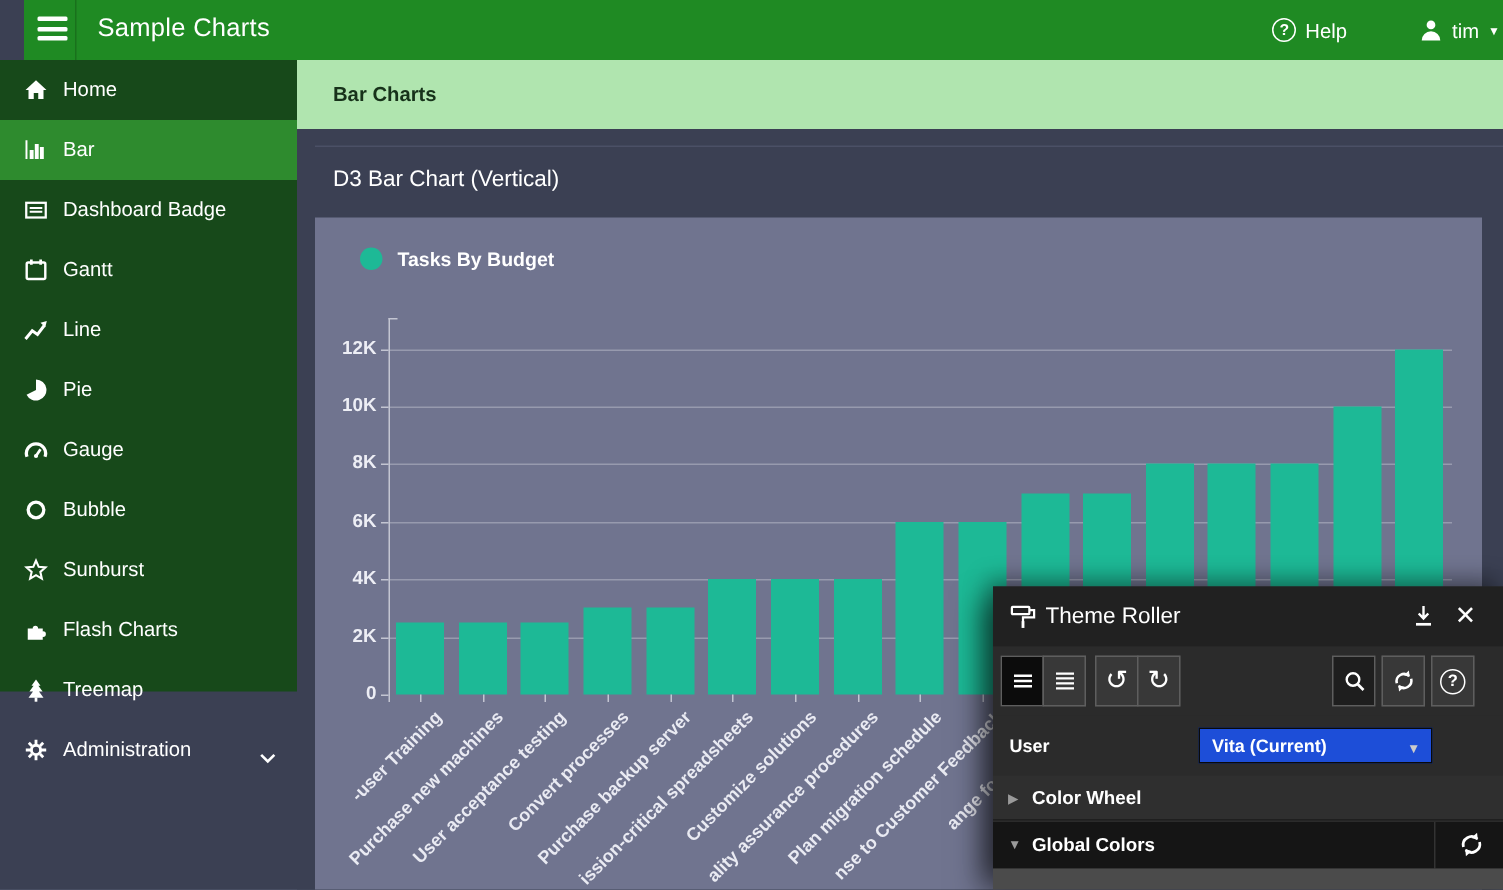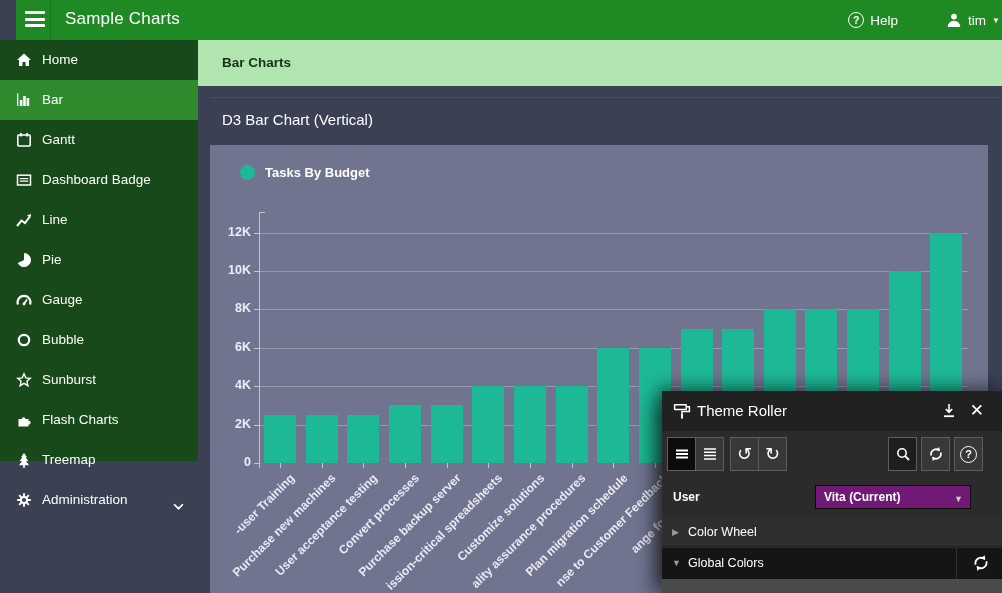--- a/index.html
+++ b/index.html
@@ -63,29 +63,29 @@
   #tr-toolbar { position:absolute; left:0; top:40px; width:100%; height:46px; background:#2b2b2b; }
   .tbtn { position:absolute; top:6px; width:29px; height:34px; background:#383838; border:1px solid #5e5e5e;
     display:flex; align-items:center; justify-content:center; cursor:pointer; color:#fff; }
   .tbtn.active { background:#0c0c0c; }
   .tbtn.dark { background:#1e1e1e; }
   .tbtn .uni { font-family:"DejaVu Sans", sans-serif; font-size:18px; line-height:1; }
   .helpq { width:17px; height:17px; border:1.6px solid #fff; border-radius:50%; font-size:11px; font-weight:700;
     display:flex; align-items:center; justify-content:center; }
   #tr-style-row { position:absolute; left:0; top:86px; width:100%; height:40px; background:#2b2b2b; }
   #tr-style-label { position:absolute; left:11px; top:13px; font-size:12px; font-weight:700; }
-  #tr-select { position:absolute; left:153px; top:8px; width:156px; height:24px; background:#701a75;
+  #tr-select { position:absolute; left:137px; top:8px; width:156px; height:24px; background:#1d4ed8;
     border:1px solid #0a0a0a; cursor:pointer; }
   #tr-select .val { position:absolute; left:8px; top:4px; font-size:12px; font-weight:700; color:#fff; }
   #tr-select .caret { position:absolute; right:7px; top:7px; font-size:9px; color:#ccc; }
   .acc-row { position:absolute; left:0; width:100%; cursor:pointer; }
   #acc-colorwheel { top:126px; height:30px; background:#2f2f2f; border-bottom:1px solid #1f1f1f; }
   #acc-global { top:157px; height:31px; background:#151515; }
   .acc-row .tri { position:absolute; left:10px; top:10px; font-size:9px; color:#9a9a9a; }
-  .acc-row .alab { position:absolute; left:26px; top:8px; font-size:12.5px; font-weight:400; color:#fff; }
+  .acc-row .alab { position:absolute; left:26px; top:8px; font-size:12.5px; font-weight:700; color:#fff; }
   #acc-global .cell-div { position:absolute; right:45px; top:0; width:1px; height:100%; background:#333; }
   #acc-global .sync { position:absolute; right:12px; top:6px; }
   #tr-bottom { position:absolute; left:0; top:188px; width:100%; height:14px; background:#4b4b4b; }
 </style>
 </head>
 <body>
 
 <div id="header">
   <div id="hamburger">
       <span></span>
@@ -126,35 +126,35 @@
           <rect x="3.8" y="8" width="2.6" height="6"></rect>
           <rect x="7.2" y="4" width="2.6" height="10"></rect>
           <rect x="10.6" y="6" width="2.6" height="8"></rect>
         </svg>
       </span>
       <span class="lab">Bar</span>
     </div>
     <div class="side-item">
       <span class="icn">
         <svg width="16" height="16" viewBox="0 0 16 16">
+          <rect x="1.5" y="3.2" width="13" height="9.8" fill="none" stroke="#fff" stroke-width="1.5"></rect>
+          <path d="M3.8 6h8.4v1.3H3.8zM3.8 8.5h8.4v1.3H3.8z" fill="#fff"></path>
+        </svg>
+      </span>
+      <span class="lab">Dashboard Badge</span>
+    </div>
+    <div class="side-item">
+      <span class="icn">
+        <svg width="16" height="16" viewBox="0 0 16 16">
           <rect x="1.8" y="3" width="12.4" height="11" rx="1" fill="none" stroke="#fff" stroke-width="1.6"></rect>
           <rect x="4" y="1" width="1.8" height="3.5" fill="#fff"></rect>
           <rect x="10.2" y="1" width="1.8" height="3.5" fill="#fff"></rect>
         </svg>
       </span>
       <span class="lab">Gantt</span>
-    </div>
-    <div class="side-item">
-      <span class="icn">
-        <svg width="16" height="16" viewBox="0 0 16 16">
-          <rect x="1.5" y="3.2" width="13" height="9.8" fill="none" stroke="#fff" stroke-width="1.5"></rect>
-          <path d="M3.8 6h8.4v1.3H3.8zM3.8 8.5h8.4v1.3H3.8z" fill="#fff"></path>
-        </svg>
-      </span>
-      <span class="lab">Dashboard Badge</span>
     </div>
     <div class="side-item">
       <span class="icn">
         <svg width="16" height="16" viewBox="0 0 16 16">
           <path d="M1 14 5.5 8.5 9 11 13.5 5" fill="none" stroke="#fff" stroke-width="2"></path>
           <path d="M11 3.2 15.2 2l-1 4.2z" fill="#fff"></path>
         </svg>
       </span>
       <span class="lab">Line</span>
     </div>

